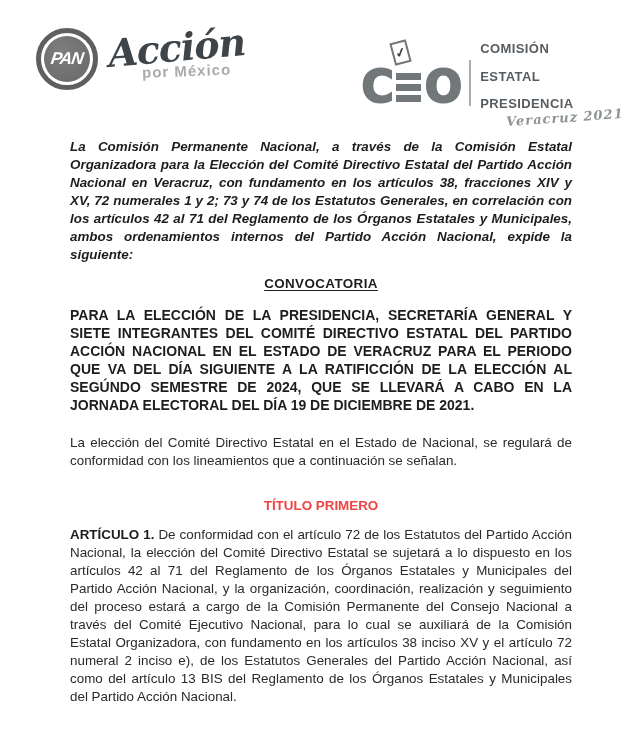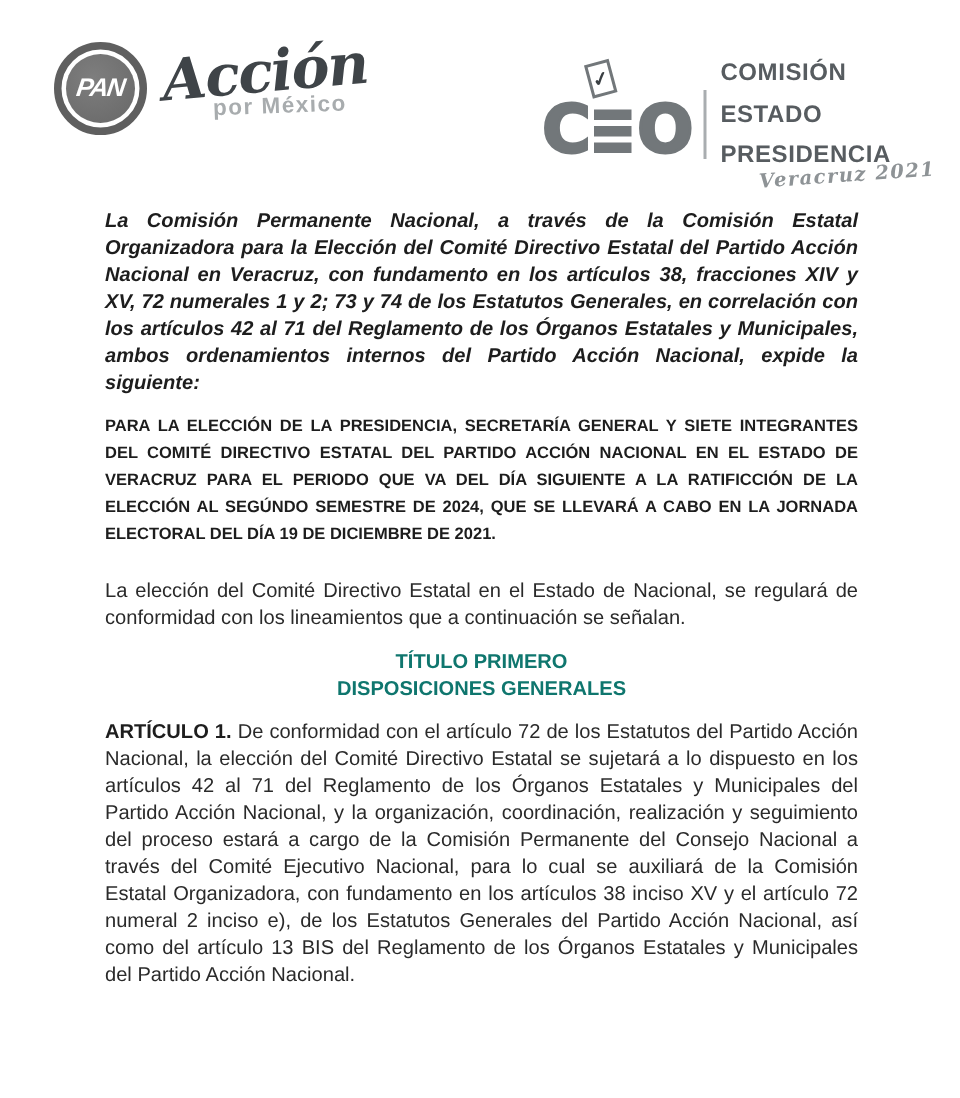--- a/index.html
+++ b/index.html
@@ -105,21 +105,21 @@
     line-height: 1;
   }
   .ceo-divider {
     width: 2px; height: 46px;
     background: #a9adb0;
     margin: 14px 9px 0 9px;
   }
   .ceo-org {
     margin-top: 14px;
     font-weight: bold;
-    font-size: 16px;
+    font-size: 13px;
     line-height: 13.5px;
     letter-spacing: 0.4px;
     color: #575c60;
   }
   .ceo-script {
     font-family: "DejaVu Serif", serif;
     font-style: italic;
     font-weight: bold;
     font-size: 13px;
     color: #8e9396;
@@ -141,27 +141,27 @@
   .intro    { margin-top: 24px; font-style: italic; }
   .heading  {
     margin-top: 11px;
     text-align: center;
     font-weight: bold;
     text-decoration: underline;
     text-underline-offset: 2px;
     color: #1d1d1d;
     letter-spacing: 0.4px;
   }
-  .subject  { margin-top: 11px; font-size: 11px; }
+  .subject  { margin-top: 11px; font-size: 14px; }
   .preamble { margin-top: 20px; }
   .title-block {
-    margin-top: 11px;
+    margin-top: 27px;
     text-align: center;
     font-weight: bold;
-    color: #0f766e;
+    color: #ef4444;
   }
   .article-1 { margin-top: 11px; }
   .article .label { font-weight: bold; color: #1d1d1d; margin-top: 30px; }
 </style>
 </head>
 <body>
 
 <div class="page">
 
   <header class="logos">
@@ -187,39 +187,39 @@
         <div class="ceo-e">
           <div class="bar"></div>
           <div class="bar"></div>
           <div class="bar"></div>
         </div>
         <span class="ceo-letter">O</span>
       </div>
       <div class="ceo-divider"></div>
       <div>
         <div class="ceo-org">COMISIÓN</div>
-        <div class="ceo-org">ESTADO</div>
+        <div class="ceo-org">ESTATAL</div>
         <div class="ceo-org">PRESIDENCIA</div>
         <div class="ceo-script">Veracruz 2021</div>
       </div>
     </div>
 
   </header>
 
   <main class="content">
 
     <p class="p-bold intro">La Comisión Permanente Nacional, a través de la Comisión Estatal Organizadora para la Elección del Comité Directivo Estatal del Partido Acción Nacional en Veracruz, con fundamento en los artículos 38, fracciones XIV y XV, 72 numerales 1 y 2; 73 y 74 de los Estatutos Generales, en correlación con los artículos 42 al 71 del Reglamento de los Órganos Estatales y Municipales, ambos ordenamientos internos del Partido Acción Nacional, expide la siguiente:</p>
 
+    <p class="heading">CONVOCATORIA</p>
 
     <p class="p-bold subject">PARA LA ELECCIÓN DE LA PRESIDENCIA, SECRETARÍA GENERAL Y SIETE INTEGRANTES DEL COMITÉ DIRECTIVO ESTATAL DEL PARTIDO ACCIÓN NACIONAL EN EL ESTADO DE VERACRUZ PARA EL PERIODO QUE VA DEL DÍA SIGUIENTE A LA RATIFICCIÓN DE LA ELECCIÓN AL SEGÚNDO SEMESTRE DE 2024, QUE SE LLEVARÁ A CABO EN LA JORNADA ELECTORAL DEL DÍA 19 DE DICIEMBRE DE 2021.</p>
 
     <p class="p preamble">La elección del Comité Directivo Estatal en el Estado de Nacional, se regulará de conformidad con los lineamientos que a continuación se señalan.</p>
 
     <div class="title-block">
       <div>TÍTULO PRIMERO</div>
-      <div>DISPOSICIONES GENERALES</div>
     </div>
 
     <p class="p article article-1"><span class="label">ARTÍCULO 1.</span> <span>De conformidad con el artículo 72 de los Estatutos del Partido Acción Nacional, la elección del Comité Directivo Estatal se sujetará a lo dispuesto en los artículos 42 al 71 del Reglamento de los Órganos Estatales y Municipales del Partido Acción Nacional, y la organización, coordinación, realización y seguimiento del proceso estará a cargo de la Comisión Permanente del Consejo Nacional a través del Comité Ejecutivo Nacional, para lo cual se auxiliará de la Comisión Estatal Organizadora, con fundamento en los artículos 38 inciso XV y el artículo 72 numeral 2 inciso e), de los Estatutos Generales del Partido Acción Nacional, así como del artículo 13 BIS del Reglamento de los Órganos Estatales y Municipales del Partido Acción Nacional.</span></p>
 
   </main>
 
 </div>
 
 </body></html>

